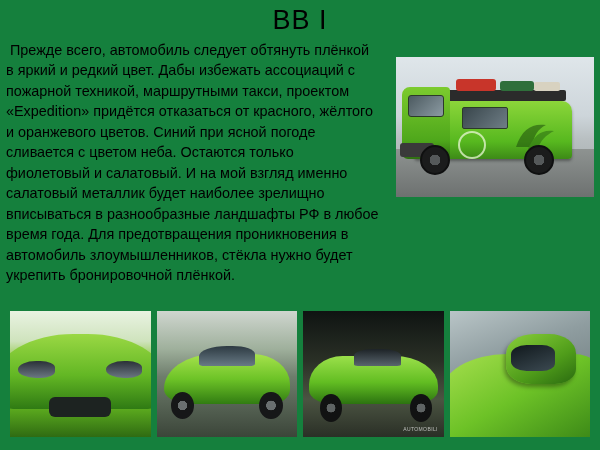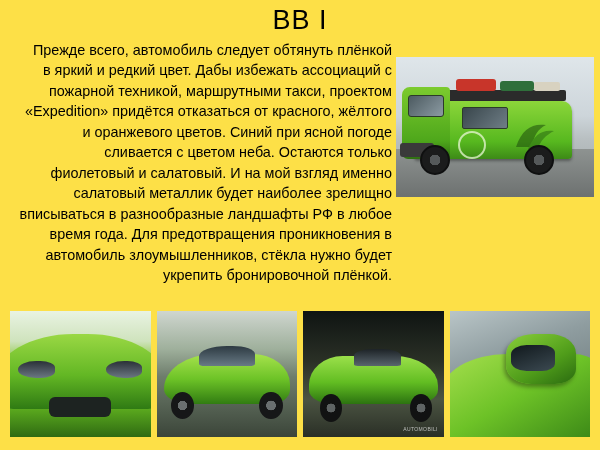--- a/index.html
+++ b/index.html
@@ -10,43 +10,43 @@
     width: 600px;
     height: 450px;
     background: #ffffff;
     font-family: "Liberation Sans", sans-serif;
     overflow: hidden;
   }
   .slide {
     position: relative;
     width: 600px;
     height: 450px;
-    background: #fde047;
+    background: #15803d;
     box-sizing: border-box;
   }
   .slide-title {
     position: absolute;
     top: 6px;
     left: 0;
     width: 600px;
     text-align: center;
     font-size: 27px;
     color: #000000;
     letter-spacing: 1px;
     line-height: 1.1;
   }
   .body-text {
     position: absolute;
     top: 40px;
-    left: 18px;
+    left: 6px;
     width: 374px;
     font-size: 14.4px;
     line-height: 1.42;
     color: #000000;
-    text-align: right;
+    text-align: left;
     white-space: pre-wrap;
   }
   .van-photo {
     position: absolute;
     top: 57px;
     left: 396px;
     width: 198px;
     height: 140px;
     overflow: hidden;
     background: #cfd6dc;

